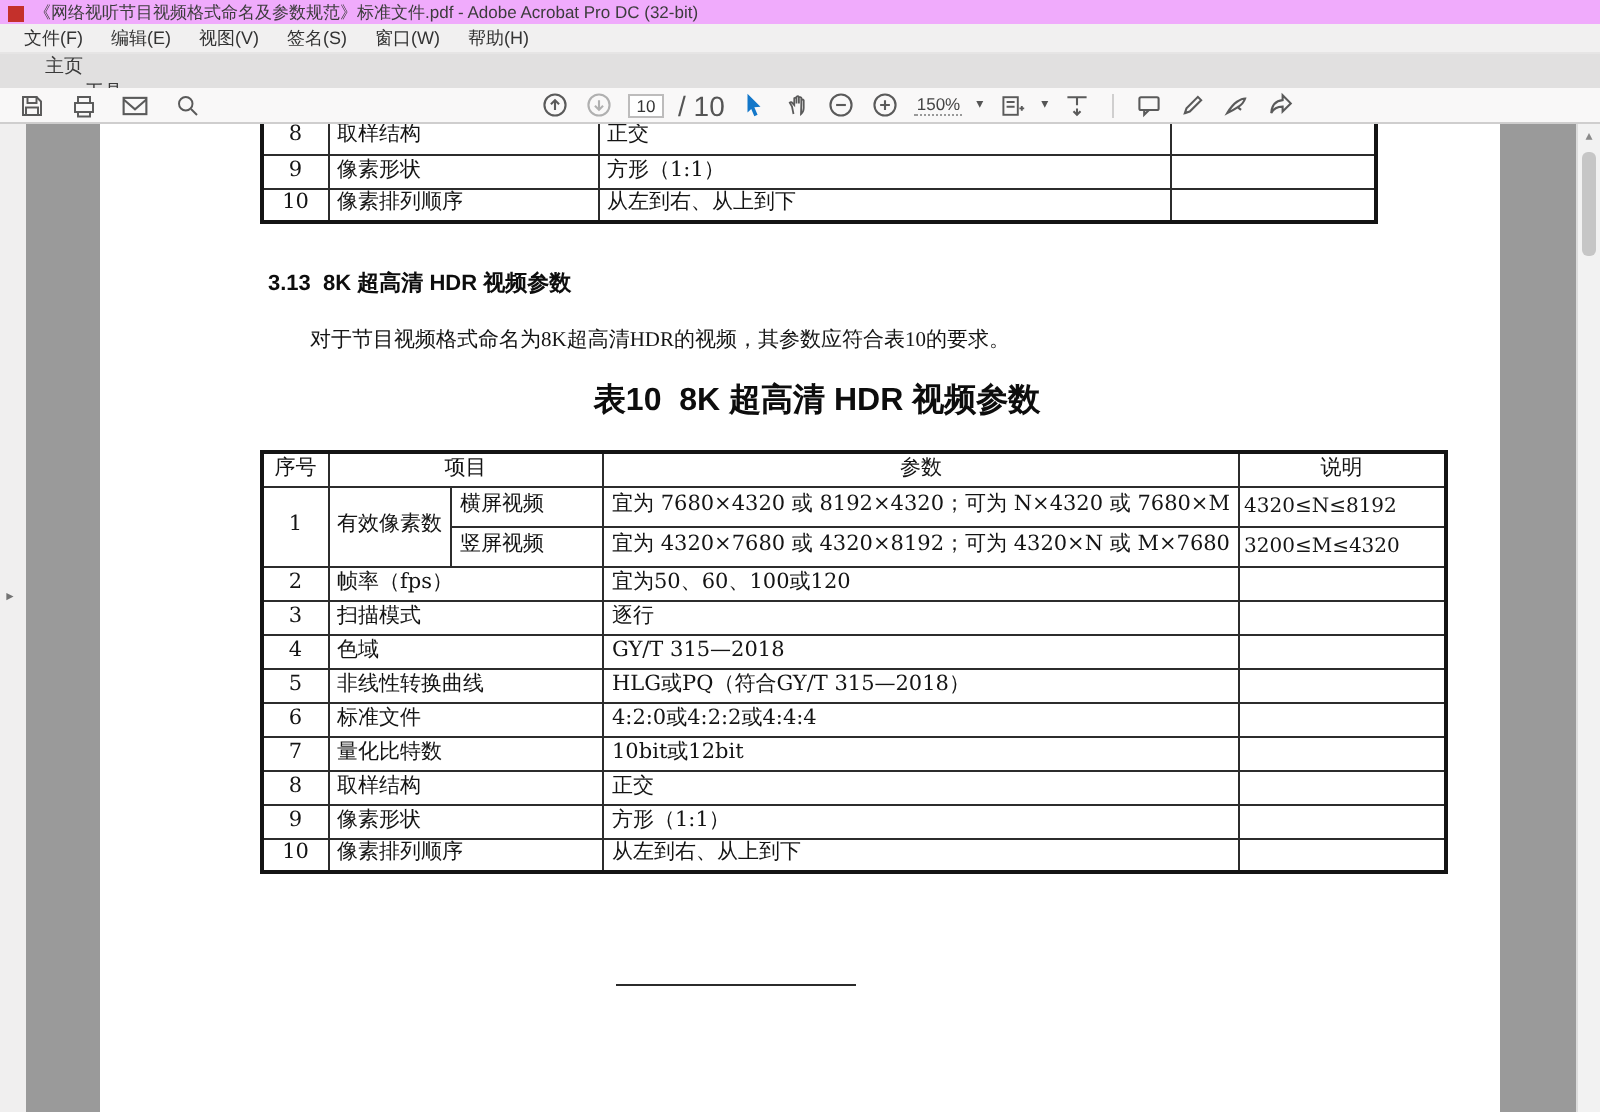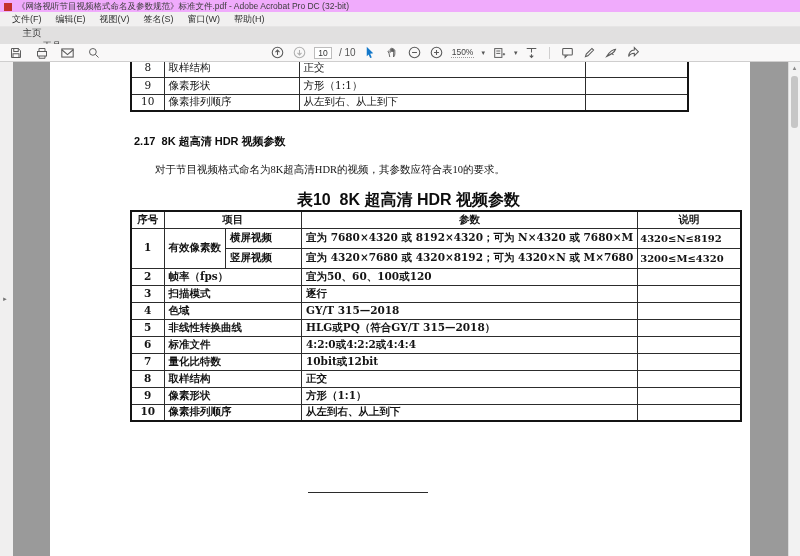--- a/index.html
+++ b/index.html
@@ -27,21 +27,21 @@
 
   .toolbar { height:18px; background:#f9f8f8; border-bottom:1px solid #cfcece; position:relative; }
   .tb-group { position:absolute; top:0; height:17px; display:flex; align-items:center; }
   .tb-left { left:8px; gap:11px; }
   .tb-center { left:270px; gap:7px; }
   .icon { width:15px; height:15px; display:inline-flex; align-items:center; justify-content:center; }
   .icon svg { display:block; }
   .tb-divider { width:1px; height:12px; background:#d0cfcf; margin:0 3px; }
   .page-box { width:18px; height:12px; border:1px solid #bdbcbc; background:#fff; font-size:8.5px; text-align:center;
               color:#333; padding:0; font-family:"Liberation Sans",sans-serif; }
-  .page-total { font-size:10px; color:#555; }
+  .page-total { font-size:14px; color:#555; }
   .zoom-label { font-size:8.5px; color:#444; border-bottom:1px dotted #999; padding:0 1px; }
   .caret { font-size:7px; color:#555; line-height:1; }
 
   
   .workspace { position:absolute; top:62px; left:0; right:0; bottom:0; display:flex; }
   .left-rail { width:13px; background:#f0efef; position:relative; flex:0 0 auto; }
   .rail-arrow { position:absolute; top:234px; left:2px; font-size:6px; color:#737373; }
   .doc-area { flex:1; background:#9a9a9a; position:relative; overflow:hidden; }
   .scrollbar { width:12px; background:#f2f2f2; border-left:1px solid #dcdcdc; position:relative; flex:0 0 auto; }
   .scroll-up { position:absolute; top:2px; left:0; right:0; text-align:center; font-size:7px; color:#8a8a8a; }
@@ -60,21 +60,21 @@
   .doc-table td.note-cell { font-size:10px; padding:0 2px; }
 
   .top-table { position:absolute; left:80px; top:-2px; border-top:none; }
   .top-table tr:first-child td { border-top:none; }
 
   .sec-heading { position:absolute; left:84px; top:72px; font-size:11px; font-weight:bold; color:#0d0d0d;
                  white-space:pre; font-family:"Liberation Sans",sans-serif; }
   .para { position:absolute; left:84px; top:101px; width:530px; font-size:10.5px; text-indent:21px; white-space:nowrap; }
   .tbl-caption { position:absolute; left:80px; top:128px; width:557px; text-align:center; font-size:16px;
                  font-weight:bold; color:#0d0d0d; white-space:pre; font-family:"Liberation Sans",sans-serif; }
-  .main-table { position:absolute; left:80px; top:148px;font-weight:bold; }
+  .main-table { position:absolute; left:80px; top:163px; }
   .footer-line { position:absolute; left:258px; top:430px; width:120px; height:1px; background:#2b2b2b; }
 </style>
 </head>
 <body>
 
 <div class="titlebar">
   <span class="pdficon"></span>
   <span class="win-title">《网络视听节目视频格式命名及参数规范》标准文件.pdf - Adobe Acrobat Pro DC (32-bit)</span>
 </div>
 
@@ -227,21 +227,21 @@
         </tr>
         <tr>
           <td class="c-center">10</td>
           <td>像素排列顺序</td>
           <td>从左到右、从上到下</td>
           <td class="note-cell"></td>
         </tr>
       </tbody>
         </table>
 
-      <div class="sec-heading">2.17  8K 超高清 HDR 视频参数</div>
+      <div class="sec-heading">3.13  8K 超高清 HDR 视频参数</div>
       <div class="para doc-serif">对于节目视频格式命名为8K超高清HDR的视频，其参数应符合表10的要求。</div>
       <div class="tbl-caption">表10  8K 超高清 HDR 视频参数</div>
 
       <table class="doc-table main-table">
         <colgroup>
             <col style="width:33px">
             <col style="width:59px">
             <col style="width:76px">
             <col style="width:286px">
             <col style="width:103px">

